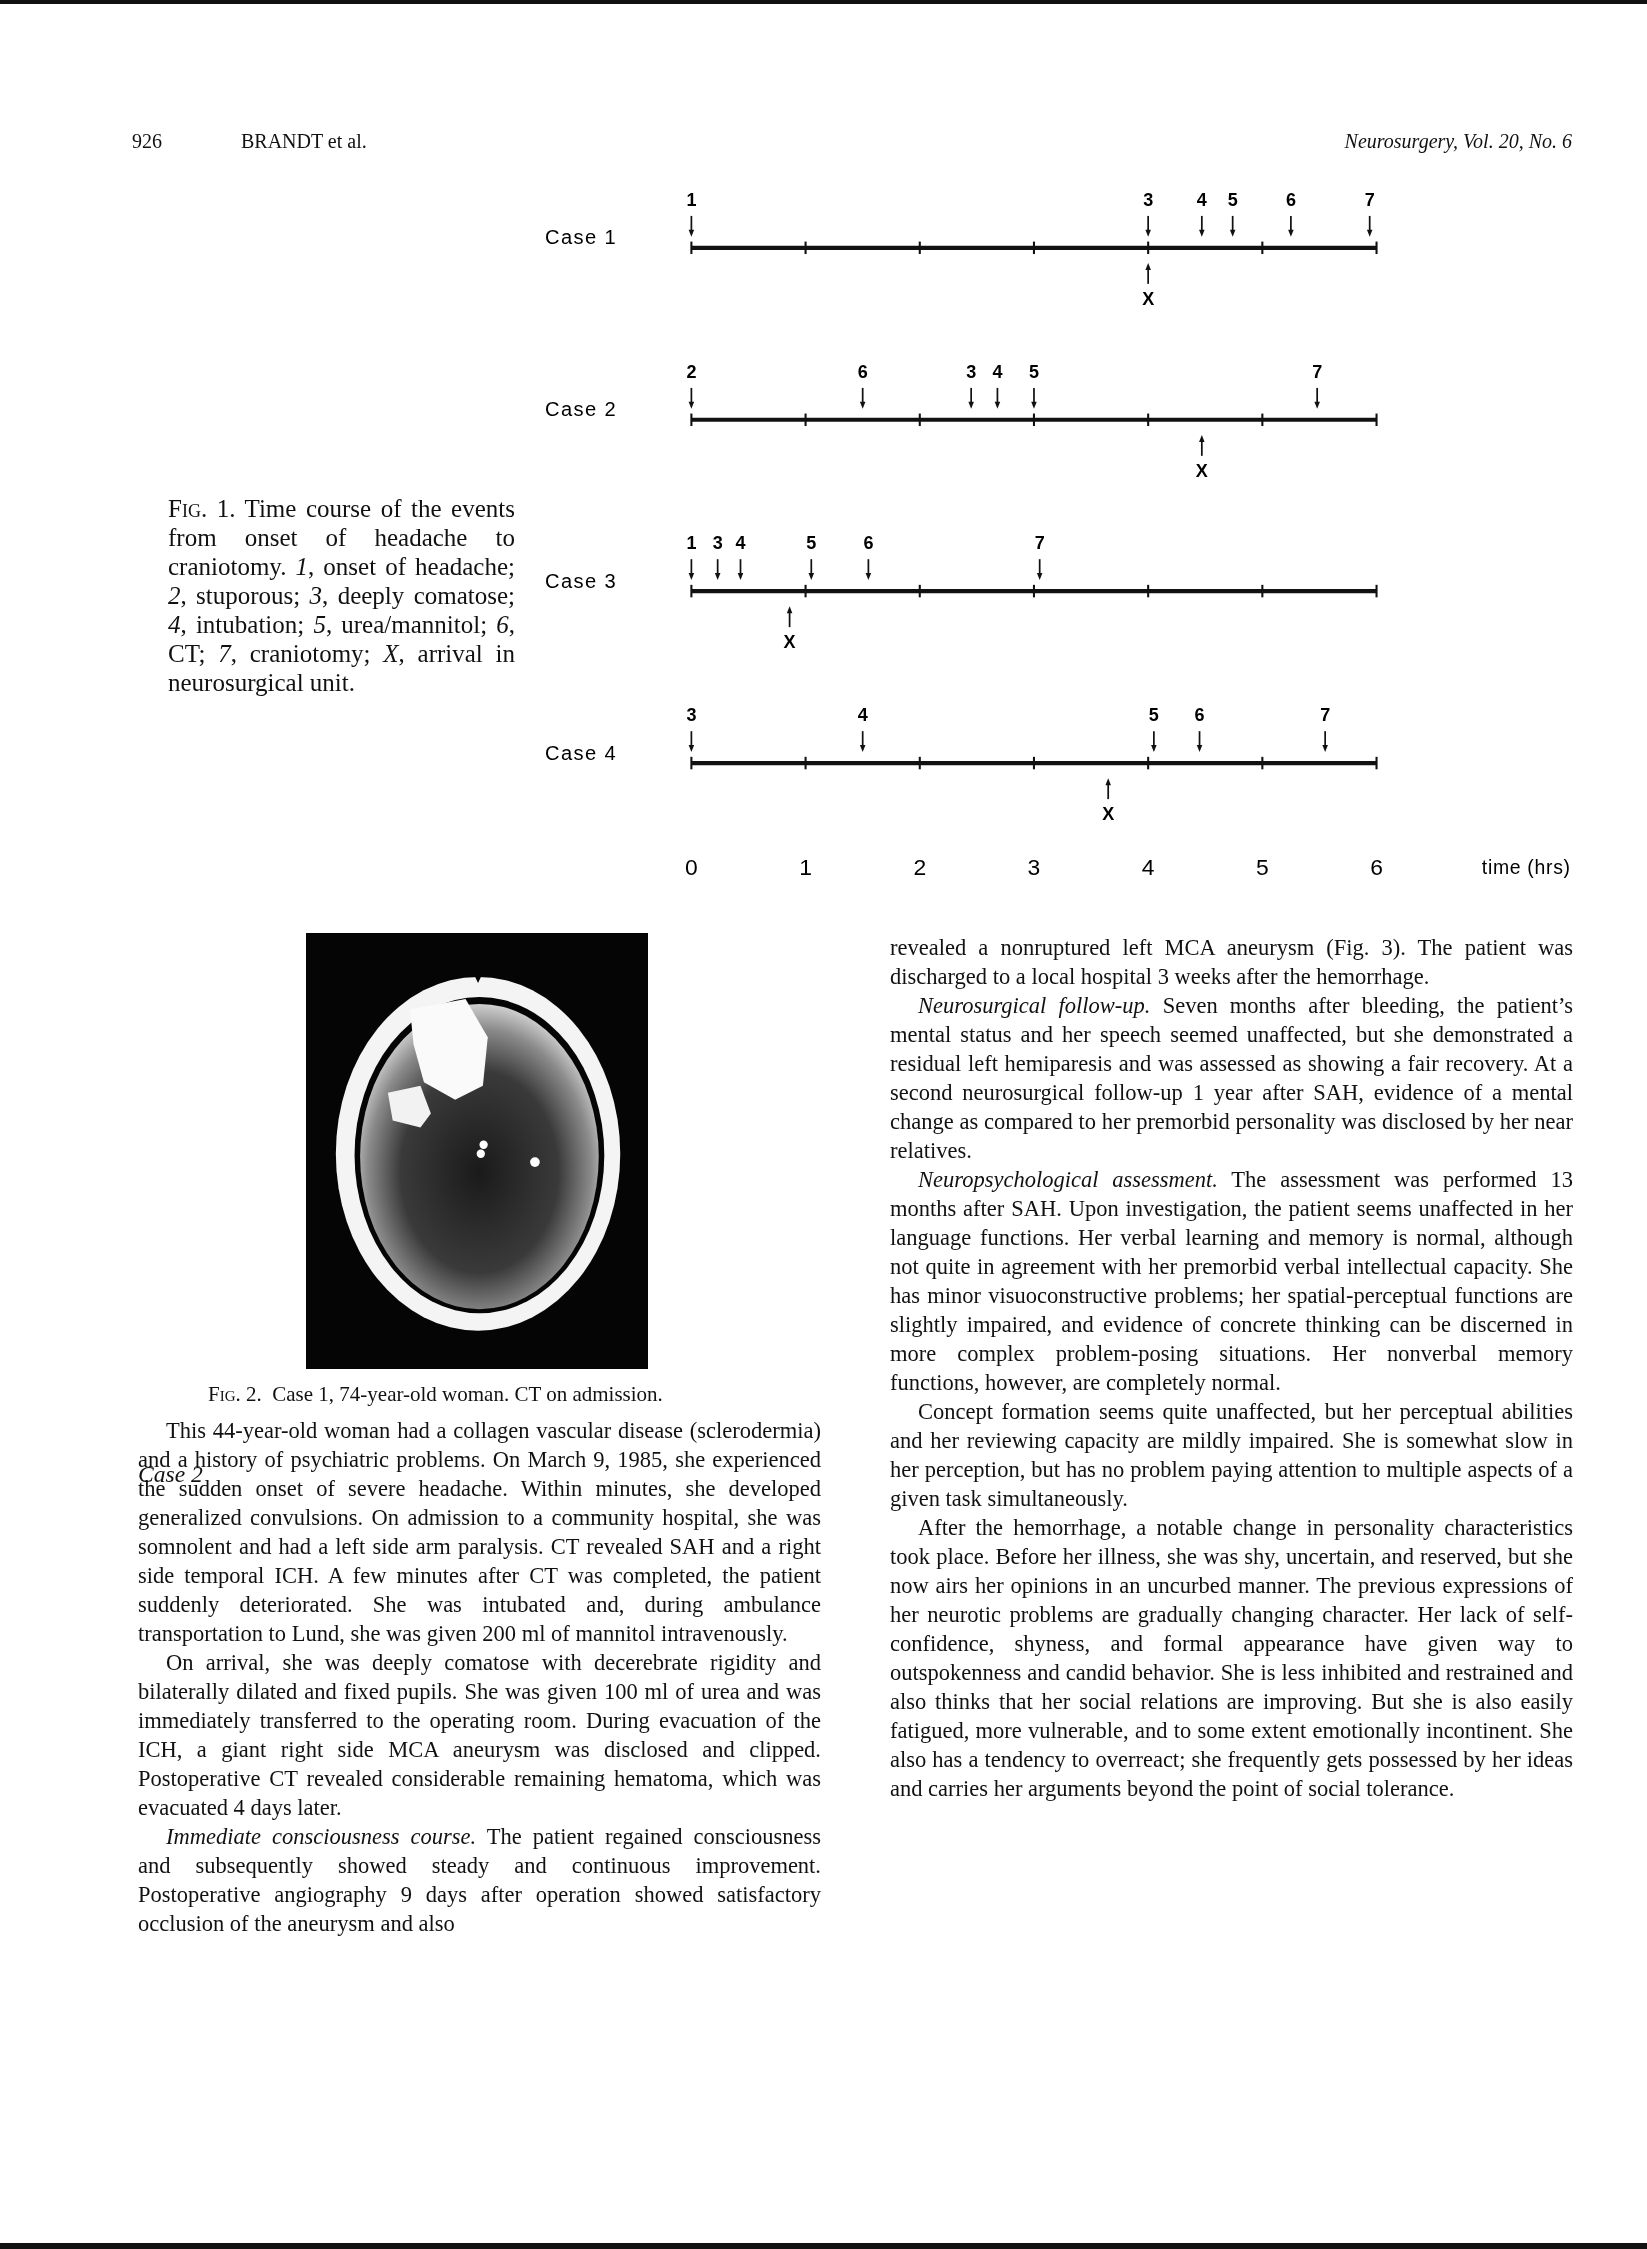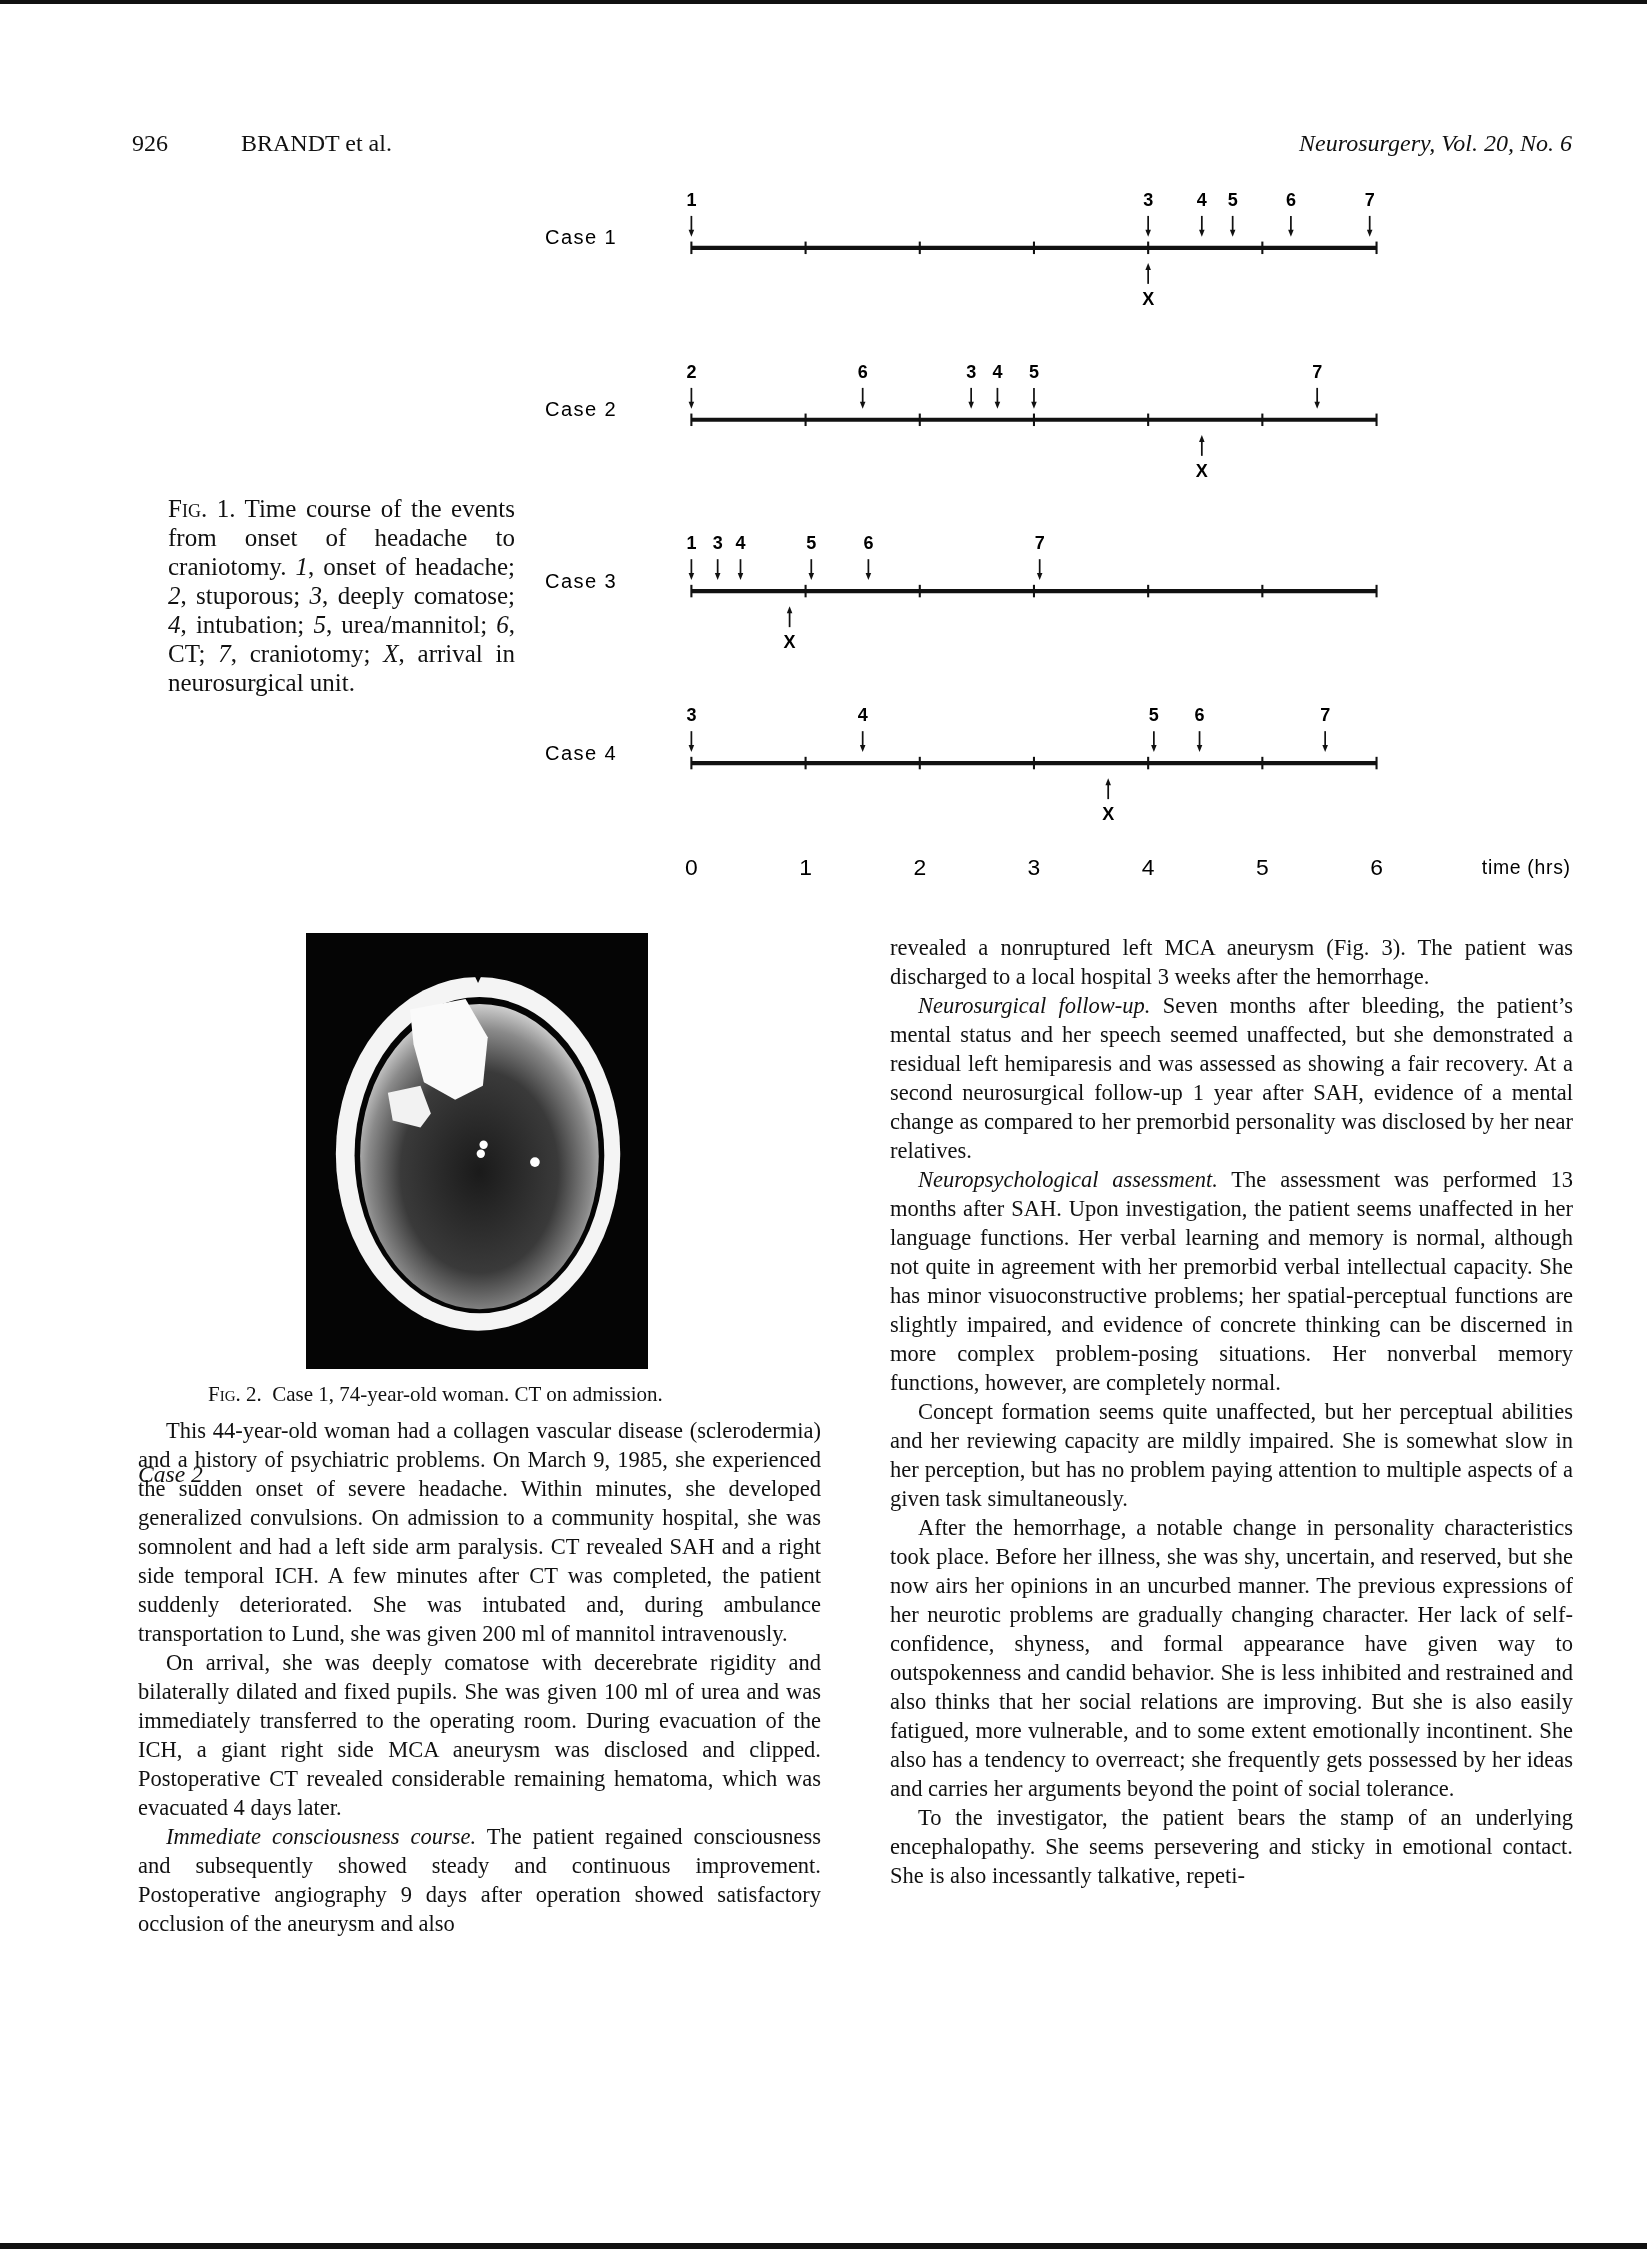--- a/index.html
+++ b/index.html
@@ -2,21 +2,21 @@
 <html style="font-size:11px"><head>
 <meta charset="utf-8">
 <style>
   html, body { margin: 0; padding: 0; }
   body {
     width: 1647px; height: 2250px; background: #ffffff; position: relative; overflow: hidden;
     font-family: "Liberation Serif", "DejaVu Serif", serif; color: #111;
   }
   .scan-top { position: absolute; left: 0; top: 0; width: 1647px; height: 4.2px; background: #111; }
   .scan-bottom { position: absolute; left: 0; bottom: 0; width: 1647px; height: 7px; background: #111; }
-  .header { position: absolute; top: 130px; font-size: 24px; }
+  .header { position: absolute; top: 130px; font-size: 20px; }
   .hdr-page { left: 132px; }
   .hdr-authors { left: 241px; }
   .hdr-journal { right: 75px; font-style: italic; }
   .fig1-caption {
     position: absolute; left: 168px; top: 494px; width: 347px;
     font-size: 25px; line-height: 29px; text-align: justify; text-align-last: left;
   }
   .sc { font-variant: small-caps; text-align: center; }
   #timeline { position: absolute; left: 0; top: 0; }
   .case-label { font-family: "Liberation Sans", "DejaVu Sans", sans-serif; font-size: 29px; letter-spacing: 2px; }
@@ -210,15 +210,14 @@
     <p><span>This 44-year-old woman had a collagen vascular disease (sclerodermia) and a history of psychiatric problems. On March 9, 1985, she experienced the sudden onset of severe headache. Within minutes, she developed generalized convulsions. On admission to a community hospital, she was somnolent and had a left side arm paralysis. CT revealed SAH and a right side temporal ICH. A few minutes after CT was completed, the patient suddenly deteriorated. She was intubated and, during ambulance transportation to Lund, she was given 200 ml of mannitol intravenously.</span></p>
     <p><span>On arrival, she was deeply comatose with decerebrate rigidity and bilaterally dilated and fixed pupils. She was given 100 ml of urea and was immediately transferred to the operating room. During evacuation of the ICH, a giant right side MCA aneurysm was disclosed and clipped. Postoperative CT revealed considerable remaining hematoma, which was evacuated 4 days later.</span></p>
     <p><span class="it">Immediate consciousness course.</span><span> The patient regained consciousness and subsequently showed steady and continuous improvement. Postoperative angiography 9 days after operation showed satisfactory occlusion of the aneurysm and also</span></p>
   </div>
 <div class="col col-right" id="col-right">
     <p class="noindent"><span>revealed a nonruptured left MCA aneurysm (Fig. 3). The patient was discharged to a local hospital 3 weeks after the hemorrhage.</span></p>
     <p><span class="it">Neurosurgical follow-up.</span><span> Seven months after bleeding, the patient’s mental status and her speech seemed unaffected, but she demonstrated a residual left hemiparesis and was assessed as showing a fair recovery. At a second neurosurgical follow-up 1 year after SAH, evidence of a mental change as compared to her premorbid personality was disclosed by her near relatives.</span></p>
     <p><span class="it">Neuropsychological assessment.</span><span> The assessment was performed 13 months after SAH. Upon investigation, the patient seems unaffected in her language functions. Her verbal learning and memory is normal, although not quite in agreement with her premorbid verbal intellectual capacity. She has minor visuoconstructive problems; her spatial-perceptual functions are slightly impaired, and evidence of concrete thinking can be discerned in more complex problem-posing situations. Her nonverbal memory functions, however, are completely normal.</span></p>
     <p><span>Concept formation seems quite unaffected, but her perceptual abilities and her reviewing capacity are mildly impaired. She is somewhat slow in her perception, but has no problem paying attention to multiple aspects of a given task simultaneously.</span></p>
     <p><span>After the hemorrhage, a notable change in personality characteristics took place. Before her illness, she was shy, uncertain, and reserved, but she now airs her opinions in an uncurbed manner. The previous expressions of her neurotic problems are gradually changing character. Her lack of self-confidence, shyness, and formal appearance have given way to outspokenness and candid behavior. She is less inhibited and restrained and also thinks that her social relations are improving. But she is also easily fatigued, more vulnerable, and to some extent emotionally incontinent. She also has a tendency to overreact; she frequently gets possessed by her ideas and carries her arguments beyond the point of social tolerance.</span></p>
-    <p><span>To the investigator, the patient bears the stamp of an underlying encephalopathy. She seems persevering and sticky in emotional contact. She is also incessantly talkative, repeti-</span></p>
   </div>
 
 
 </body></html>

